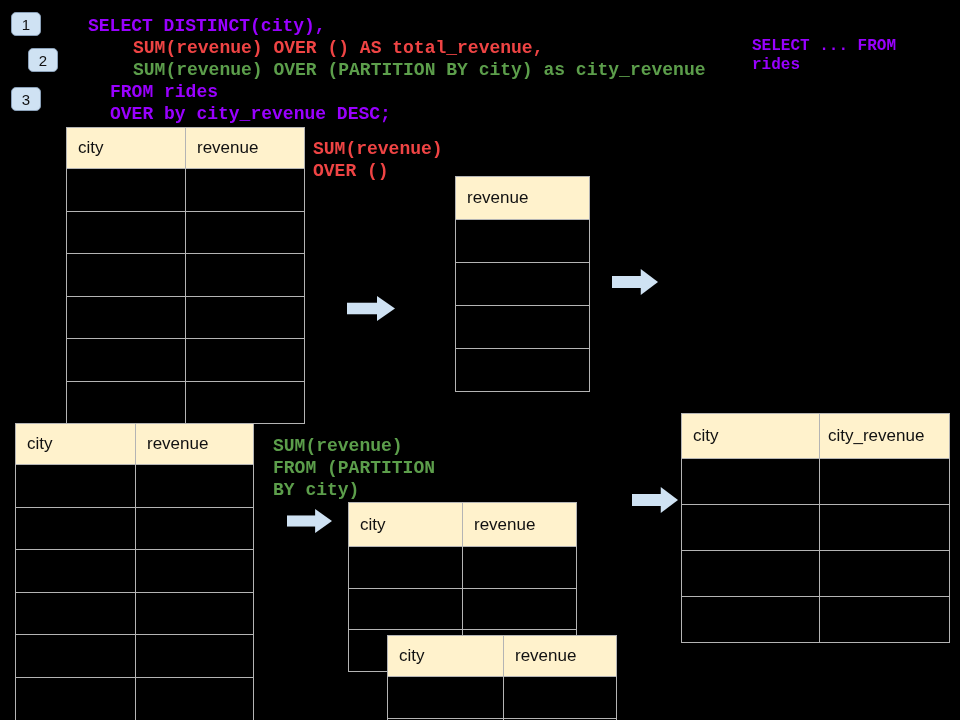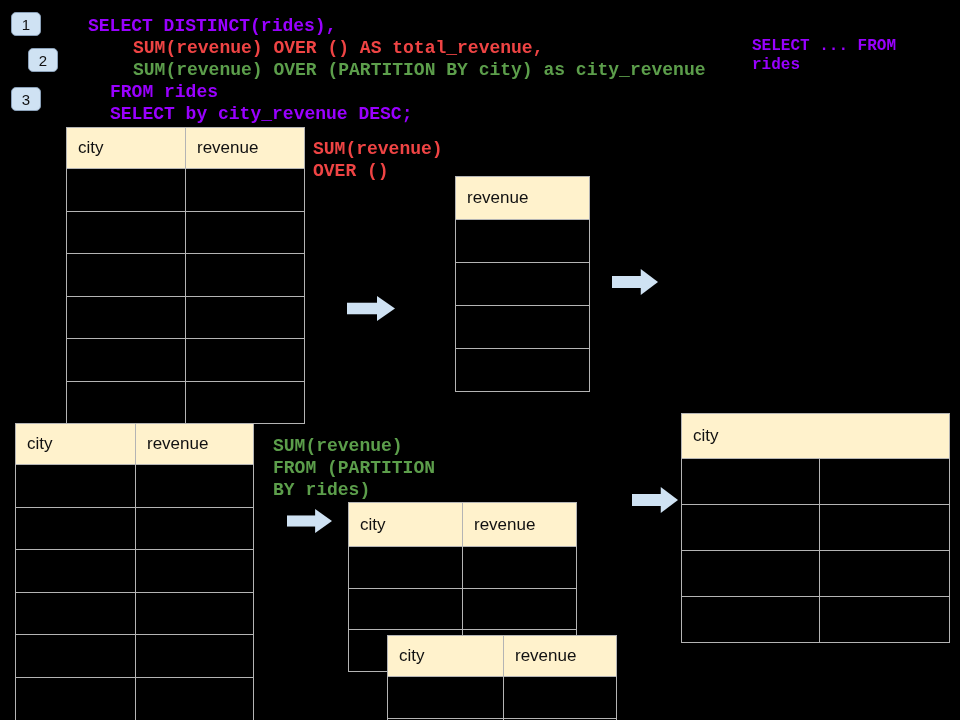--- a/index.html
+++ b/index.html
@@ -51,41 +51,41 @@
     <span>1</span>
   </div>
 <div class="badge" style="left:28px;top:48px;">
     <span>2</span>
   </div>
 <div class="badge" style="left:11px;top:87px;">
     <span>3</span>
   </div>
 
 <div>
-  <div class="code c-purple" style="left:88px;top:15px;">SELECT DISTINCT(rides),</div>
+  <div class="code c-purple" style="left:88px;top:15px;">SELECT DISTINCT(city),</div>
   <div class="code c-red" style="left:133px;top:37px;">SUM(revenue) OVER () AS total_revenue,</div>
   <div class="code c-green" style="left:133px;top:59px;">SUM(revenue) OVER (PARTITION BY city) as city_revenue</div>
   <div class="code c-purple" style="left:110px;top:81px;">FROM rides</div>
-  <div class="code c-purple" style="left:110px;top:103px;">SELECT by city_revenue DESC;</div>
+  <div class="code c-purple" style="left:110px;top:103px;">OVER by city_revenue DESC;</div>
 </div>
 
 <div>
   <div class="code small c-purple" style="left:752px;top:37px;">SELECT ... FROM</div>
   <div class="code small c-purple" style="left:752px;top:56px;">rides</div>
 </div>
 
 <div>
   <div class="code c-red" style="left:313px;top:138px;">SUM(revenue)</div>
   <div class="code c-red" style="left:313px;top:160px;">OVER ()</div>
 </div>
 
 <div>
   <div class="code c-green" style="left:273px;top:435px;">SUM(revenue)</div>
   <div class="code c-green" style="left:273px;top:457px;">FROM (PARTITION</div>
-  <div class="code c-green" style="left:273px;top:479px;">BY rides)</div>
+  <div class="code c-green" style="left:273px;top:479px;">BY city)</div>
 </div>
 
 <div class="tbl" style="left:66px;top:127px;width:239px;">
   <div class="tr thead" style="height:40px;">
     <div class="td" style="width:119px;">city</div>
     <div class="td" style="flex:1;">revenue</div>
   </div>
   <div class="tr" style="height:41.5px;">
       <div class="td" style="width:119px;"></div>
       <div class="td" style="flex:1;"></div>
@@ -191,20 +191,21 @@
     </div>
   <div class="tr" style="height:41px;">
       <div class="td" style="width:116px;"></div>
       <div class="td" style="flex:1;"></div>
     </div>
 </div>
 
 <div class="tbl" style="left:681px;top:413px;width:269px;">
   <div class="tr thead" style="height:44px;">
     <div class="td" style="width:138px;">city</div>
+    <div class="td" style="flex:1;padding-left:8px;">city_revenue</div>
   </div>
   <div class="tr" style="height:45px;">
       <div class="td" style="width:138px;"></div>
       <div class="td" style="flex:1;"></div>
     </div>
   <div class="tr" style="height:45px;">
       <div class="td" style="width:138px;"></div>
       <div class="td" style="flex:1;"></div>
     </div>
   <div class="tr" style="height:45px;">

